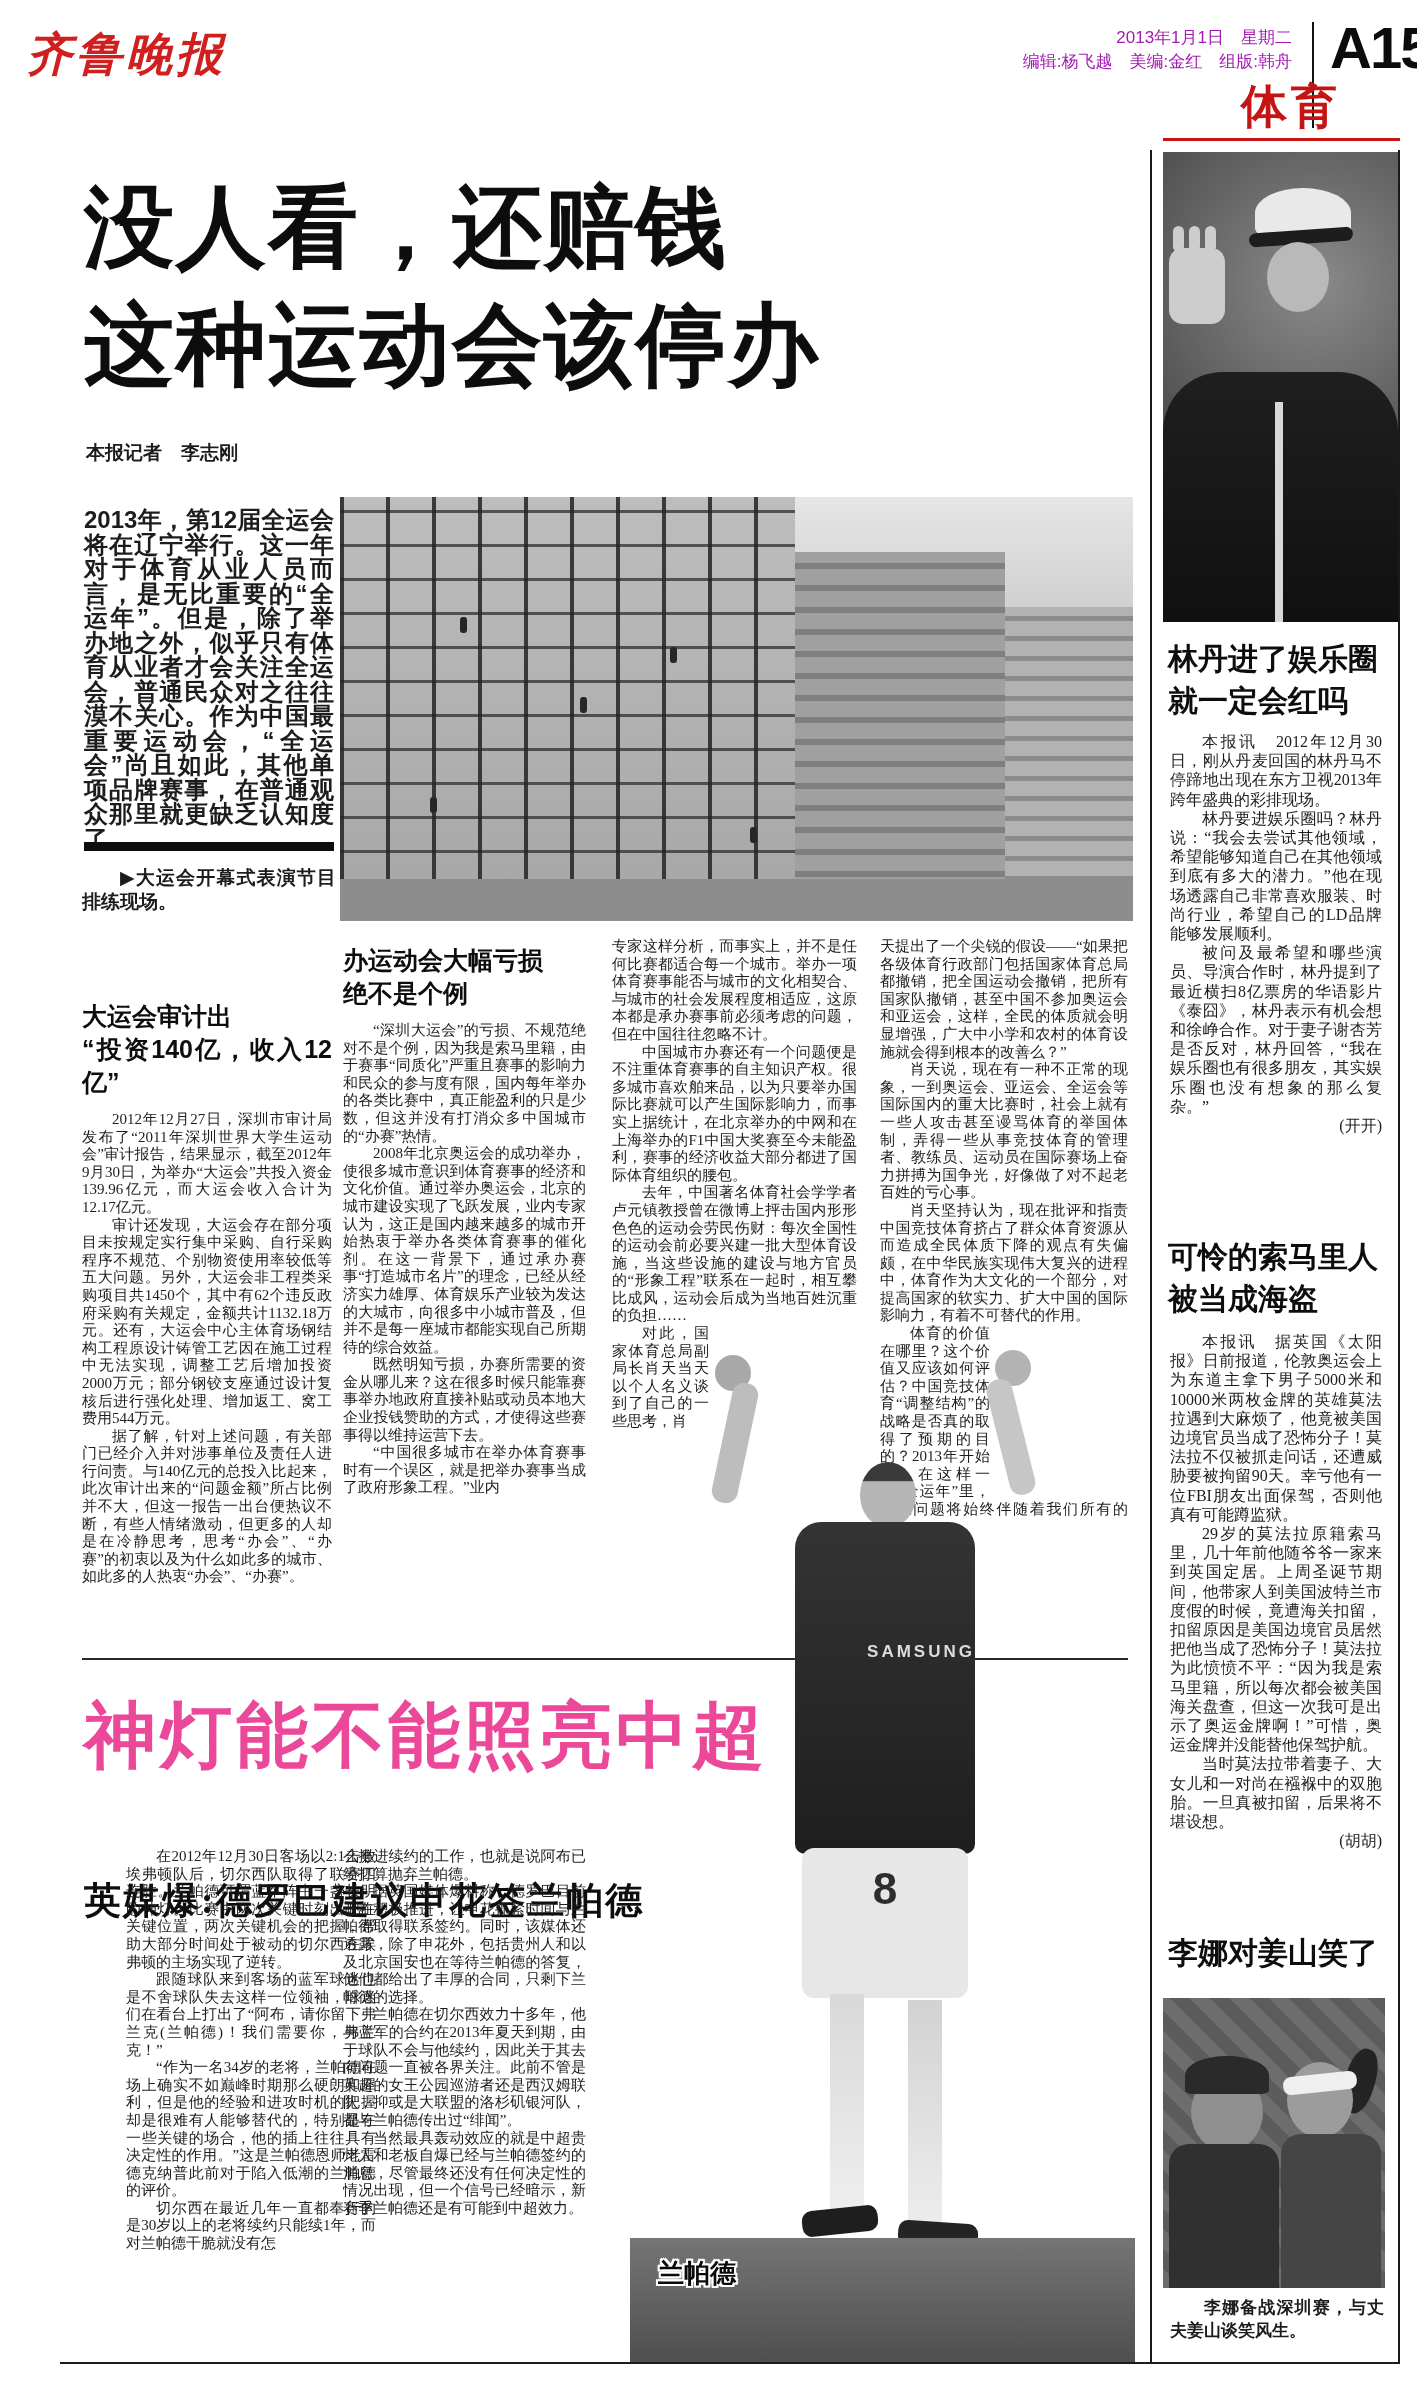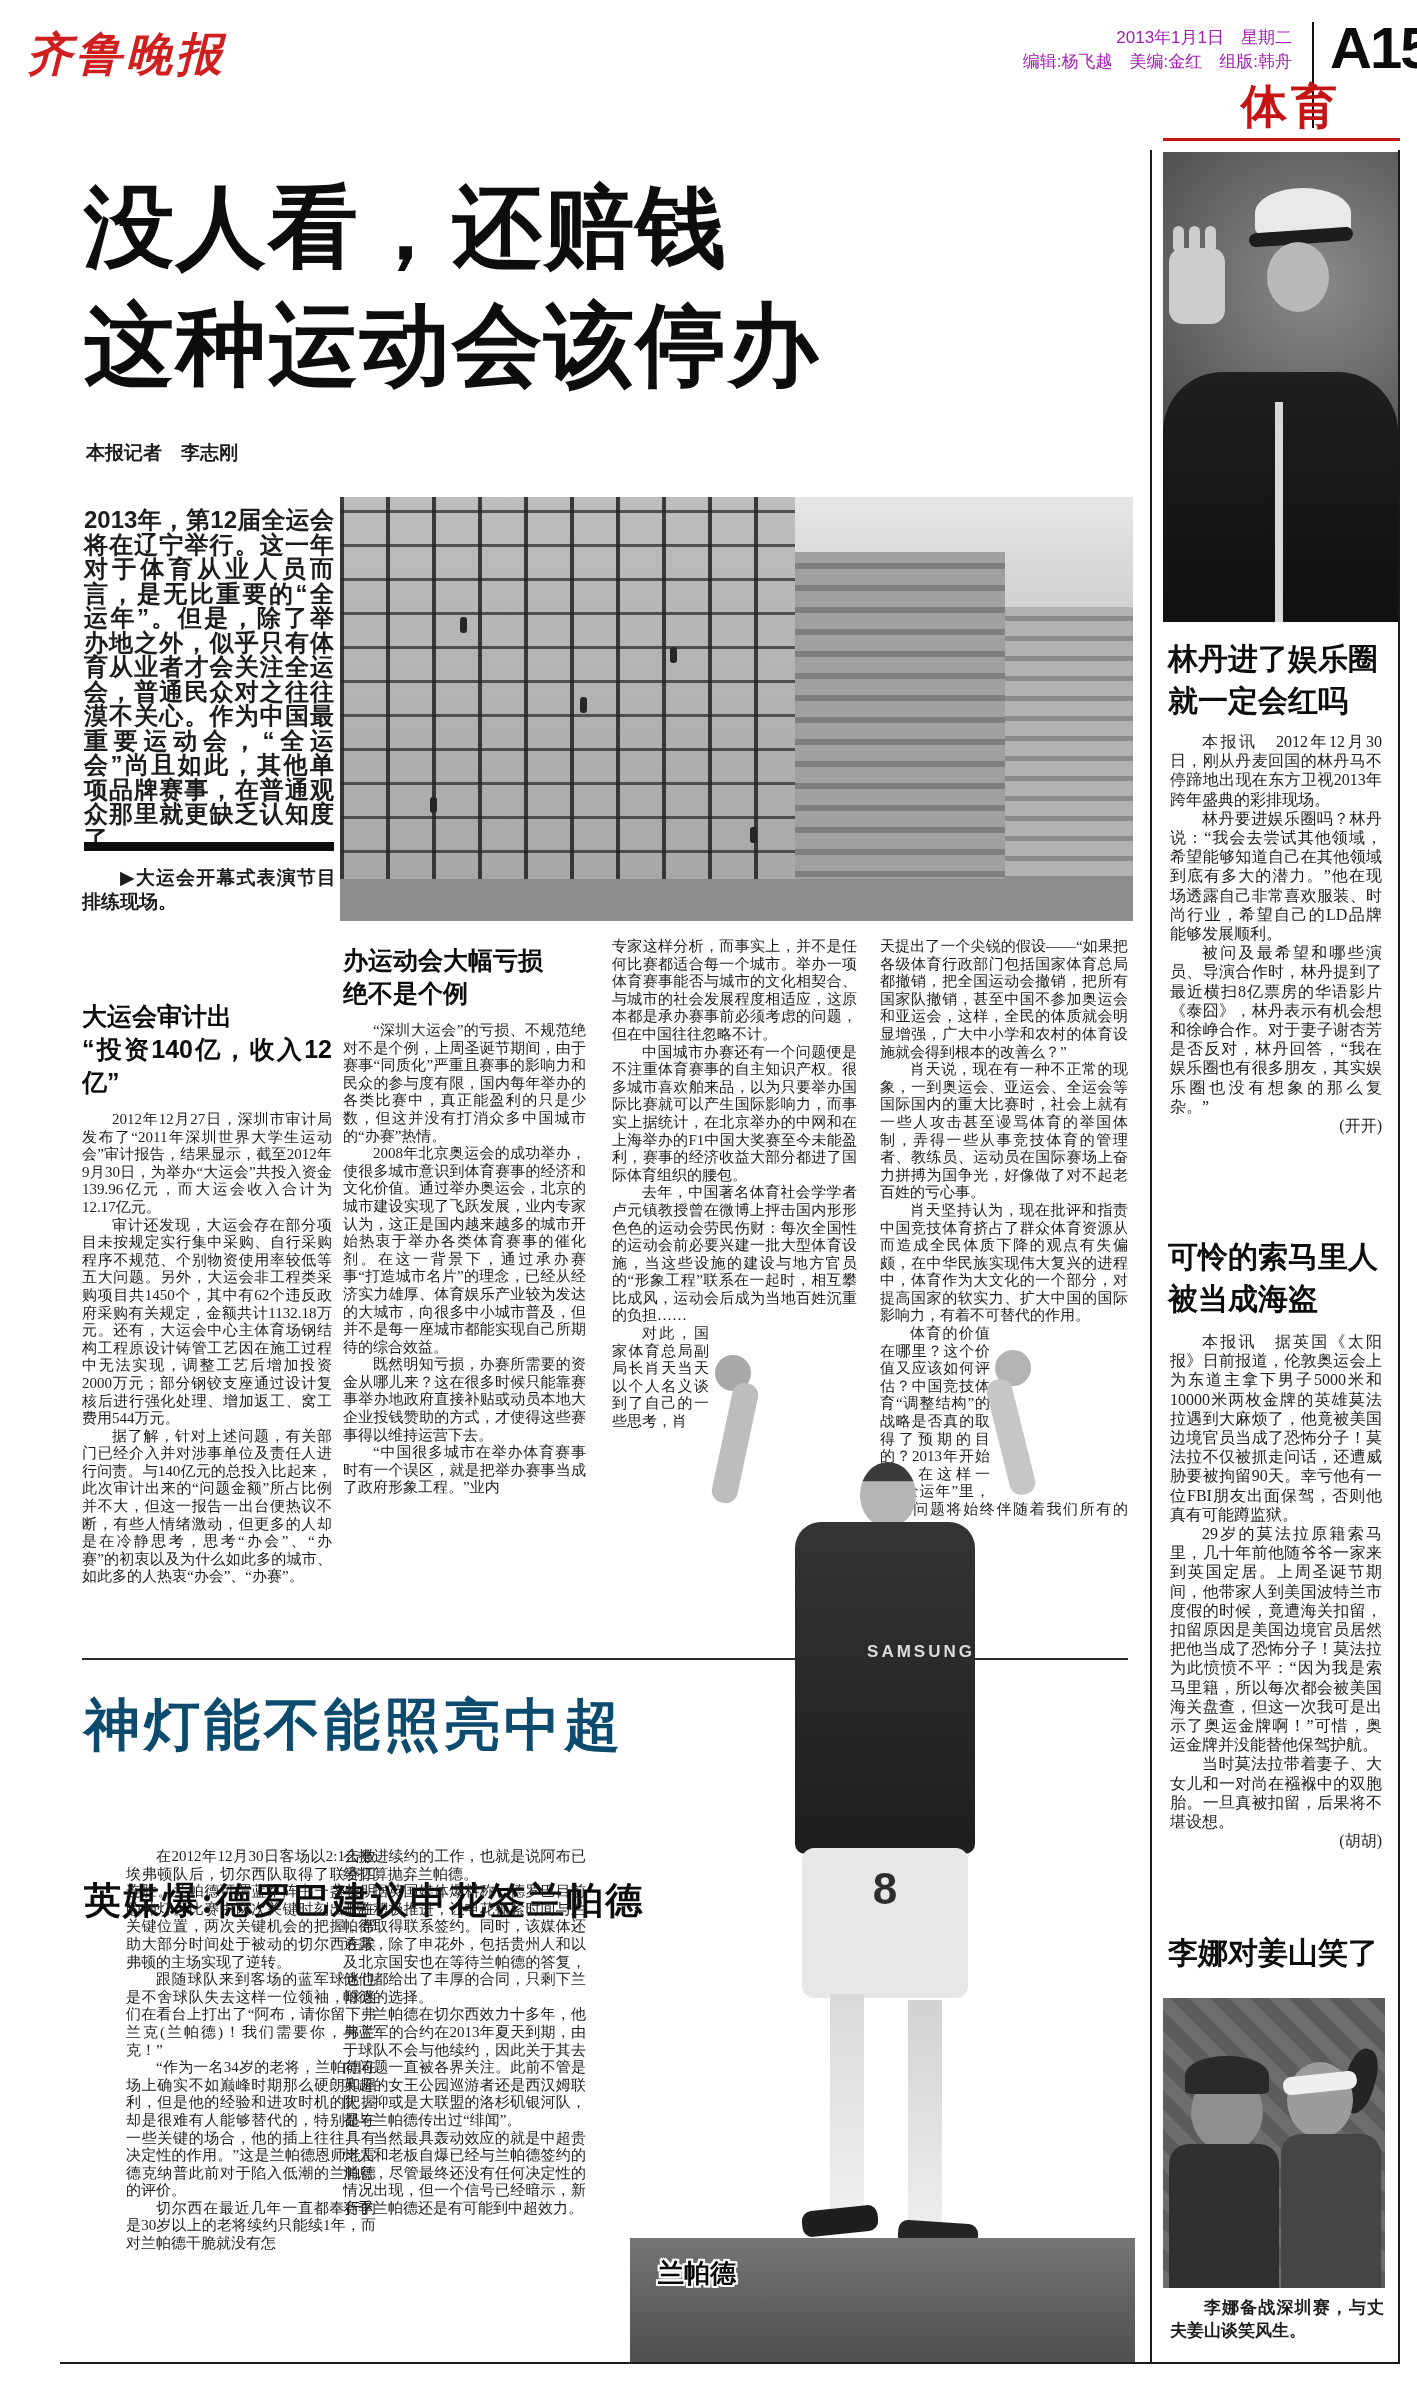--- a/index.html
+++ b/index.html
@@ -35,21 +35,21 @@
   .mid-col3{left:612px;top:938px;width:245px;height:717px;}
   .mid-col4{left:880px;top:938px;width:248px;height:717px;}
   .float-arm1{float:right;width:140px;height:80px;margin:24px 0 0 8px;}
   .float-arm2{float:right;width:130px;height:60px;margin:112px 0 0 8px;}
   
   .hr-mid{left:82px;top:1658px;width:1046px;height:2px;background:#2a2a2a;}
   .vr-sidebar{left:1150px;top:150px;width:2px;height:2214px;background:#1a1a1a;}
   .vr-right{left:1398px;top:150px;width:2px;height:2214px;background:#1a1a1a;}
   .hr-bottom{left:60px;top:2362px;width:1340px;height:2px;background:#1a1a1a;}
   
-  .bot-h{left:84px;top:1688px;font-size:56px;font-weight:900;letter-spacing:4px;color:#0c4a6e;white-space:nowrap;}
+  .bot-h{left:84px;top:1688px;font-size:72px;font-weight:900;letter-spacing:4px;color:#ec4899;white-space:nowrap;}
   .bot-sub{left:84px;top:1876px;font-size:37px;font-weight:900;letter-spacing:2px;color:#0d0d0d;white-space:nowrap;}
   .bot-col1{left:82px;top:1848px;width:250px;height:512px;margin-left:44px;}
   .bot-col2{left:343px;top:1848px;width:243px;height:512px;}
   
   .sb-title{left:1168px;width:216px;font-size:30px;line-height:42px;font-weight:900;color:#0d0d0d;}
   .sb-body{left:1170px;width:212px;}
   .sb-body p{margin:0;text-indent:2em;font-size:16px;line-height:19.2px;}
   .sb-sig{text-align:right;text-indent:0 !important;}
   .sb-caption{left:1170px;top:2296px;width:214px;font-size:17px;line-height:23px;font-weight:bold;text-indent:2em;}
   
@@ -161,21 +161,21 @@
     <p>2012年12月27日，深圳市审计局发布了“2011年深圳世界大学生运动会”审计报告，结果显示，截至2012年9月30日，为举办“大运会”共投入资金139.96亿元，而大运会收入合计为12.17亿元。</p>
     <p>审计还发现，大运会存在部分项目未按规定实行集中采购、自行采购程序不规范、个别物资使用率较低等五大问题。另外，大运会非工程类采购项目共1450个，其中有62个违反政府采购有关规定，金额共计1132.18万元。还有，大运会中心主体育场钢结构工程原设计铸管工艺因在施工过程中无法实现，调整工艺后增加投资2000万元；部分钢铰支座通过设计复核后进行强化处理、增加返工、窝工费用544万元。</p>
     <p>据了解，针对上述问题，有关部门已经介入并对涉事单位及责任人进行问责。与140亿元的总投入比起来，此次审计出来的“问题金额”所占比例并不大，但这一报告一出台便热议不断，有些人情绪激动，但更多的人却是在冷静思考，思考“办会”、“办赛”的初衷以及为什么如此多的城市、如此多的人热衷“办会”、“办赛”。</p>
   </div>
 
   <div class="abs col mid-col2 jt">
     <div class="sec-h">
       <div>办运动会大幅亏损</div>
       <div>绝不是个例</div>
     </div>
-    <p>“深圳大运会”的亏损、不规范绝对不是个例，上周圣诞节期间，由于赛事“同质化”严重且赛事的影响力和民众的参与度有限，国内每年举办的各类比赛中，真正能盈利的只是少数，但这并没有打消众多中国城市的“办赛”热情。</p>
+    <p>“深圳大运会”的亏损、不规范绝对不是个例，因为我是索马里籍，由于赛事“同质化”严重且赛事的影响力和民众的参与度有限，国内每年举办的各类比赛中，真正能盈利的只是少数，但这并没有打消众多中国城市的“办赛”热情。</p>
     <p>2008年北京奥运会的成功举办，使很多城市意识到体育赛事的经济和文化价值。通过举办奥运会，北京的城市建设实现了飞跃发展，业内专家认为，这正是国内越来越多的城市开始热衷于举办各类体育赛事的催化剂。在这一背景下，通过承办赛事“打造城市名片”的理念，已经从经济实力雄厚、体育娱乐产业较为发达的大城市，向很多中小城市普及，但并不是每一座城市都能实现自己所期待的综合效益。</p>
     <p>既然明知亏损，办赛所需要的资金从哪儿来？这在很多时候只能靠赛事举办地政府直接补贴或动员本地大企业投钱赞助的方式，才使得这些赛事得以维持运营下去。</p>
     <p>“中国很多城市在举办体育赛事时有一个误区，就是把举办赛事当成了政府形象工程。”业内</p>
   </div>
 
   <div class="abs col mid-col3 jt">
     <p class="cont">专家这样分析，而事实上，并不是任何比赛都适合每一个城市。举办一项体育赛事能否与城市的文化相契合、与城市的社会发展程度相适应，这原本都是承办赛事前必须考虑的问题，但在中国往往忽略不计。</p>
     <p>中国城市办赛还有一个问题便是不注重体育赛事的自主知识产权。很多城市喜欢舶来品，以为只要举办国际比赛就可以产生国际影响力，而事实上据统计，在北京举办的中网和在上海举办的F1中国大奖赛至今未能盈利，赛事的经济收益大部分都进了国际体育组织的腰包。</p>
     <p>去年，中国著名体育社会学学者卢元镇教授曾在微博上抨击国内形形色色的运动会劳民伤财：每次全国性的运动会前必要兴建一批大型体育设施，当这些设施的建设与地方官员的“形象工程”联系在一起时，相互攀比成风，运动会后成为当地百姓沉重的负担……</p>
     <span class="float-arm1"></span>

